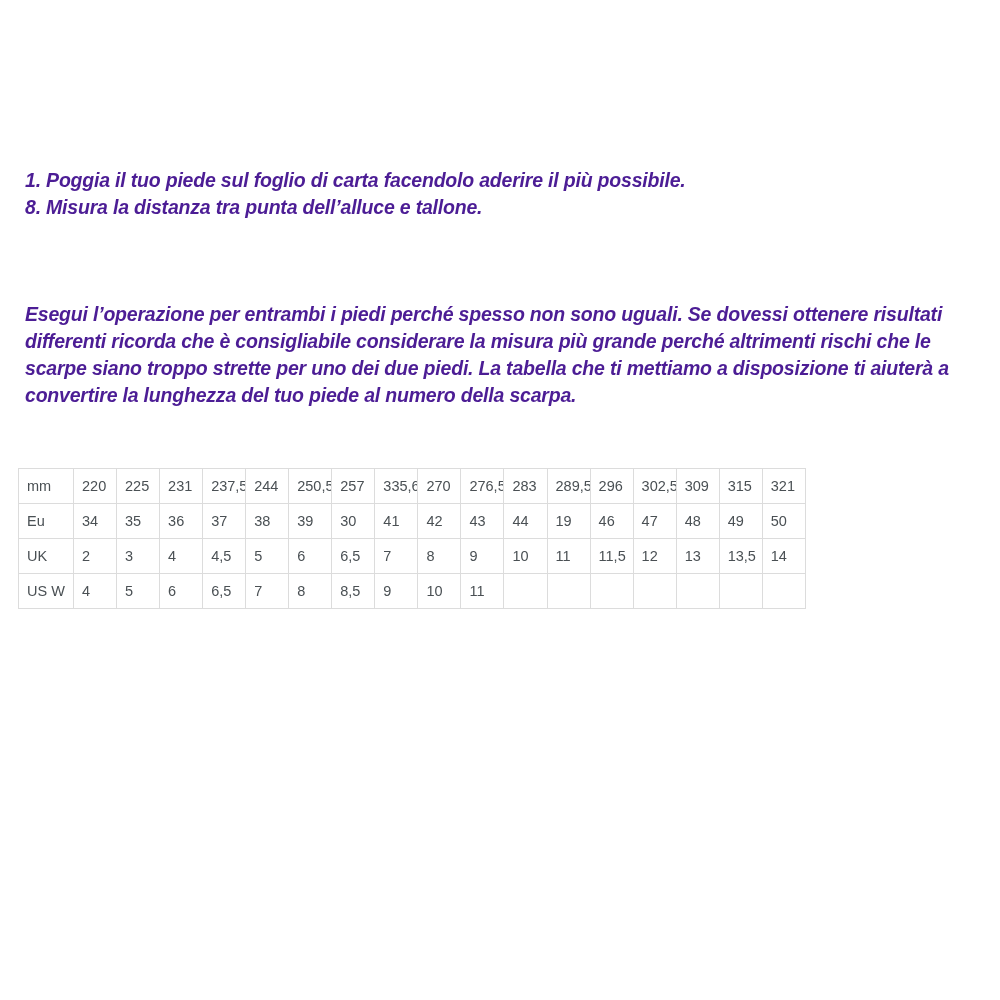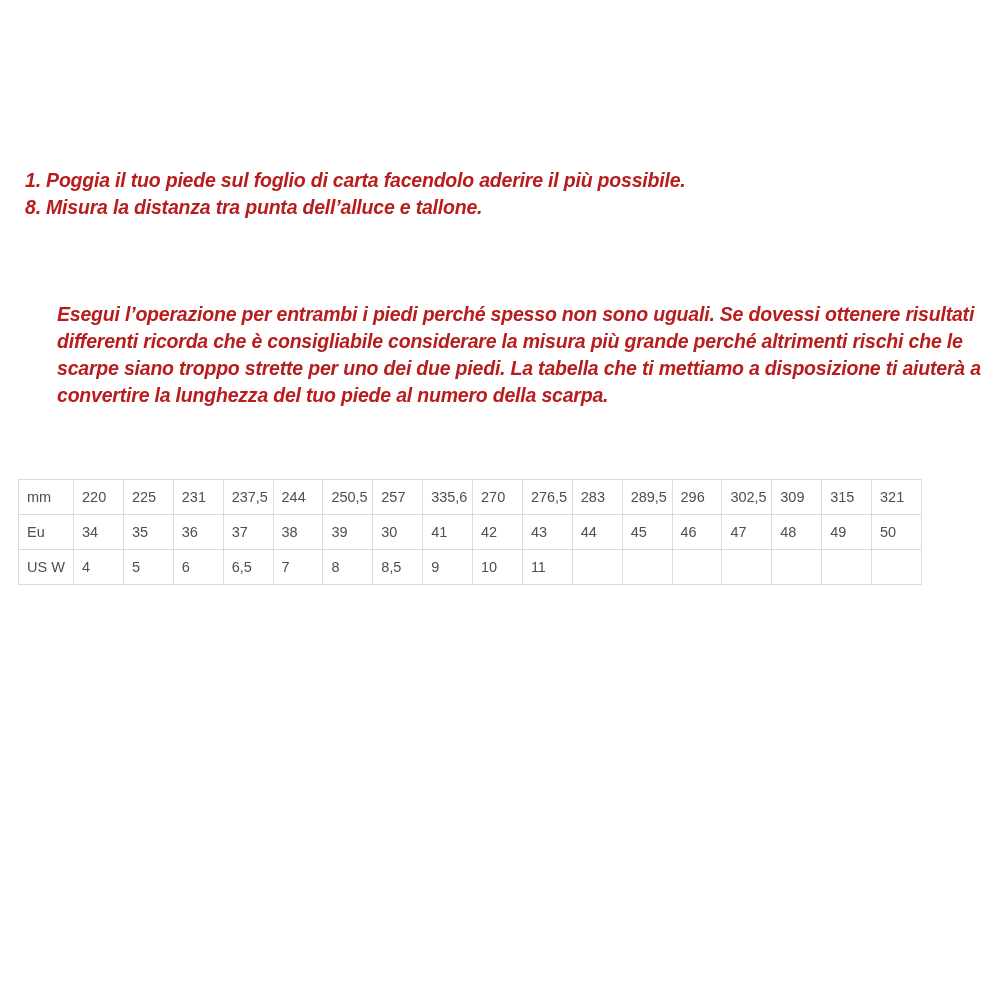--- a/index.html
+++ b/index.html
@@ -14,35 +14,35 @@
   .page {
     position: relative;
     width: 1000px;
     height: 1000px;
     background: #ffffff;
   }
   .text-block {
     position: absolute;
     left: 25px;
     width: 940px;
-    color: #b91c1c;
+    color: #4c1d95;
     font-style: italic;
     font-weight: 700;
     font-size: 19.5px;
     line-height: 27px;
     letter-spacing: -0.2px;
   }
   .steps { top: 167px; }
-  .intro { top: 301px; margin-left: 32px; }
+  .intro { top: 301px; }
   .step { margin: 0; }
   table.size-table {
     position: absolute;
     left: 18px;
-    top: 479px;
-    width: 904px;
+    top: 468px;
+    width: 788px;
     border-collapse: collapse;
     table-layout: fixed;
   }
   table.size-table td {
     border: 1px solid #dcdcdc;
     height: 34px;
     padding: 0 4px 0 8px;
     font-family: "Liberation Sans", sans-serif;
     font-size: 14.5px;
     color: #4a5054;
@@ -95,26 +95,46 @@
           <td>35</td>
           <td>36</td>
           <td>37</td>
           <td>38</td>
           <td>39</td>
           <td>30</td>
           <td>41</td>
           <td>42</td>
           <td>43</td>
           <td>44</td>
-          <td>45</td>
+          <td>19</td>
           <td>46</td>
           <td>47</td>
           <td>48</td>
           <td>49</td>
           <td>50</td>
+        </tr>
+        <tr>
+          <td class="label-cell">UK</td>
+          <td>2</td>
+          <td>3</td>
+          <td>4</td>
+          <td>4,5</td>
+          <td>5</td>
+          <td>6</td>
+          <td>6,5</td>
+          <td>7</td>
+          <td>8</td>
+          <td>9</td>
+          <td>10</td>
+          <td>11</td>
+          <td>11,5</td>
+          <td>12</td>
+          <td>13</td>
+          <td>13,5</td>
+          <td>14</td>
         </tr>
         <tr>
           <td class="label-cell">US W</td>
           <td>4</td>
           <td>5</td>
           <td>6</td>
           <td>6,5</td>
           <td>7</td>
           <td>8</td>
           <td>8,5</td>

